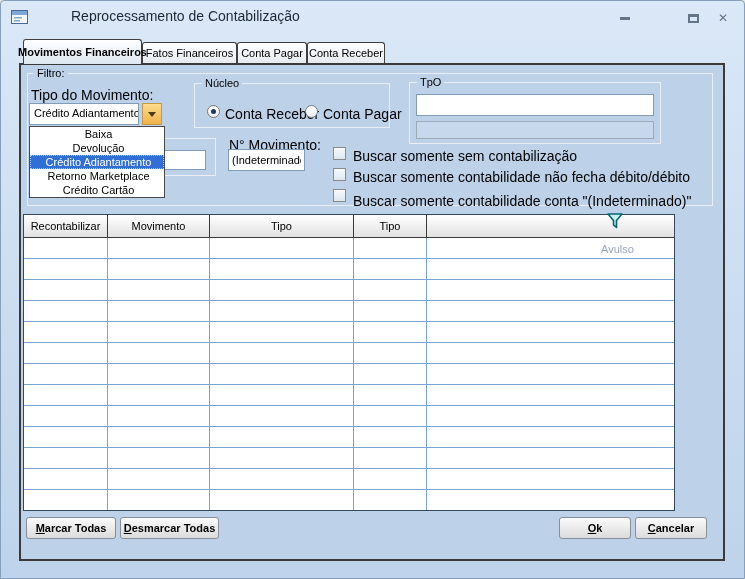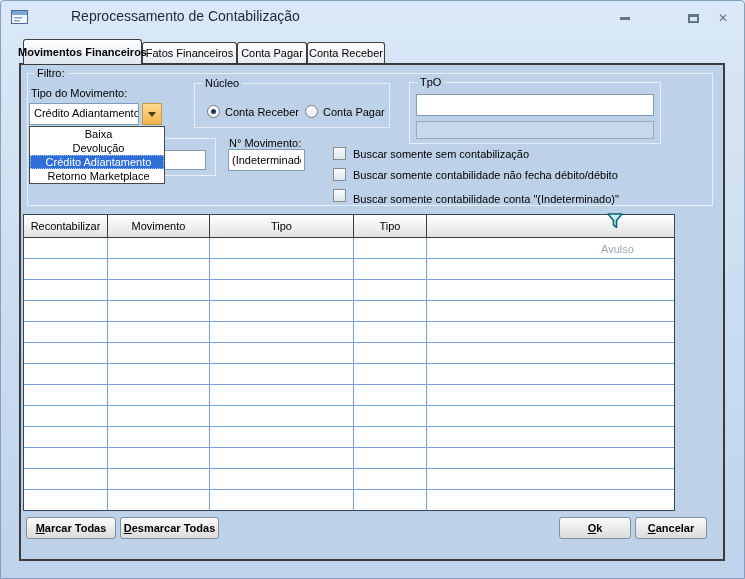--- a/index.html
+++ b/index.html
@@ -30,21 +30,21 @@
   .tab-2 { left:141px; width:95px; }
   .tab-3 { left:236px; width:70px; }
   .tab-4 { left:306px; width:78px; }
 
   .tabpage { position:absolute; left:18px; top:62px; width:706px; height:498px;
     border:2px solid #3a3a3a; background:#bdd2e9; z-index:1; }
 
   
   .groupbox { position:absolute; border:1px solid #e9eef6; z-index:2; }
   .grouplabel { position:absolute; font-size:11px; color:#000; background:#bdd2e9; padding:0 3px; z-index:3; white-space:nowrap; }
-  .lbl { position:absolute; font-size:11px; color:#000; white-space:nowrap; z-index:3; }
+  .lbl { position:absolute; font-size:14px; color:#000; white-space:nowrap; z-index:3; }
 
   
   .edit { position:absolute; background:#fff; border:1px solid #7f9db9; font-size:11px;
     padding:2px 3px; color:#000; z-index:3; }
   input.edit { outline:none; }
   .edit.disabled { background:#c7d8ec; border:1px solid #9daab8; }
 
   
   .combo-field { position:absolute; left:28px; top:102px; width:110px; height:22px;
     background:#fff; border:1px solid #7f9db9; font-size:11px; padding:3px 4px;
@@ -140,20 +140,21 @@
   </div>
 
   <div class="groupbox" style="left:140px; top:137px; width:75px; height:38px;"></div>
   <input class="edit" style="left: 146px; top: 149px; width: 59px; height: 20px;" value="">
 
   <div class="droplist">
       <div class="opt">Baixa</div>
       <div class="opt">Devolução</div>
       <div class="opt selected">Crédito Adiantamento</div>
       <div class="opt">Retorno Marketplace</div>
+      <div class="opt">Crédito Cartão</div>
     </div>
 
   <div class="groupbox" style="left:193px; top:82px; width:196px; height:45px;"></div>
   <span class="grouplabel" style="left:201px; top:76px;">Núcleo</span>
   <span class="radio sel" style="left:206px; top:104px;"></span>
   <span class="lbl" style="left:224px; top:105px;">Conta Receber</span>
   <span class="radio" style="left:304px; top:104px;"></span>
   <span class="lbl" style="left:322px; top:105px;">Conta Pagar</span>
 
   <span class="lbl" style="left:228px; top:136px;">N° Movimento:</span>

